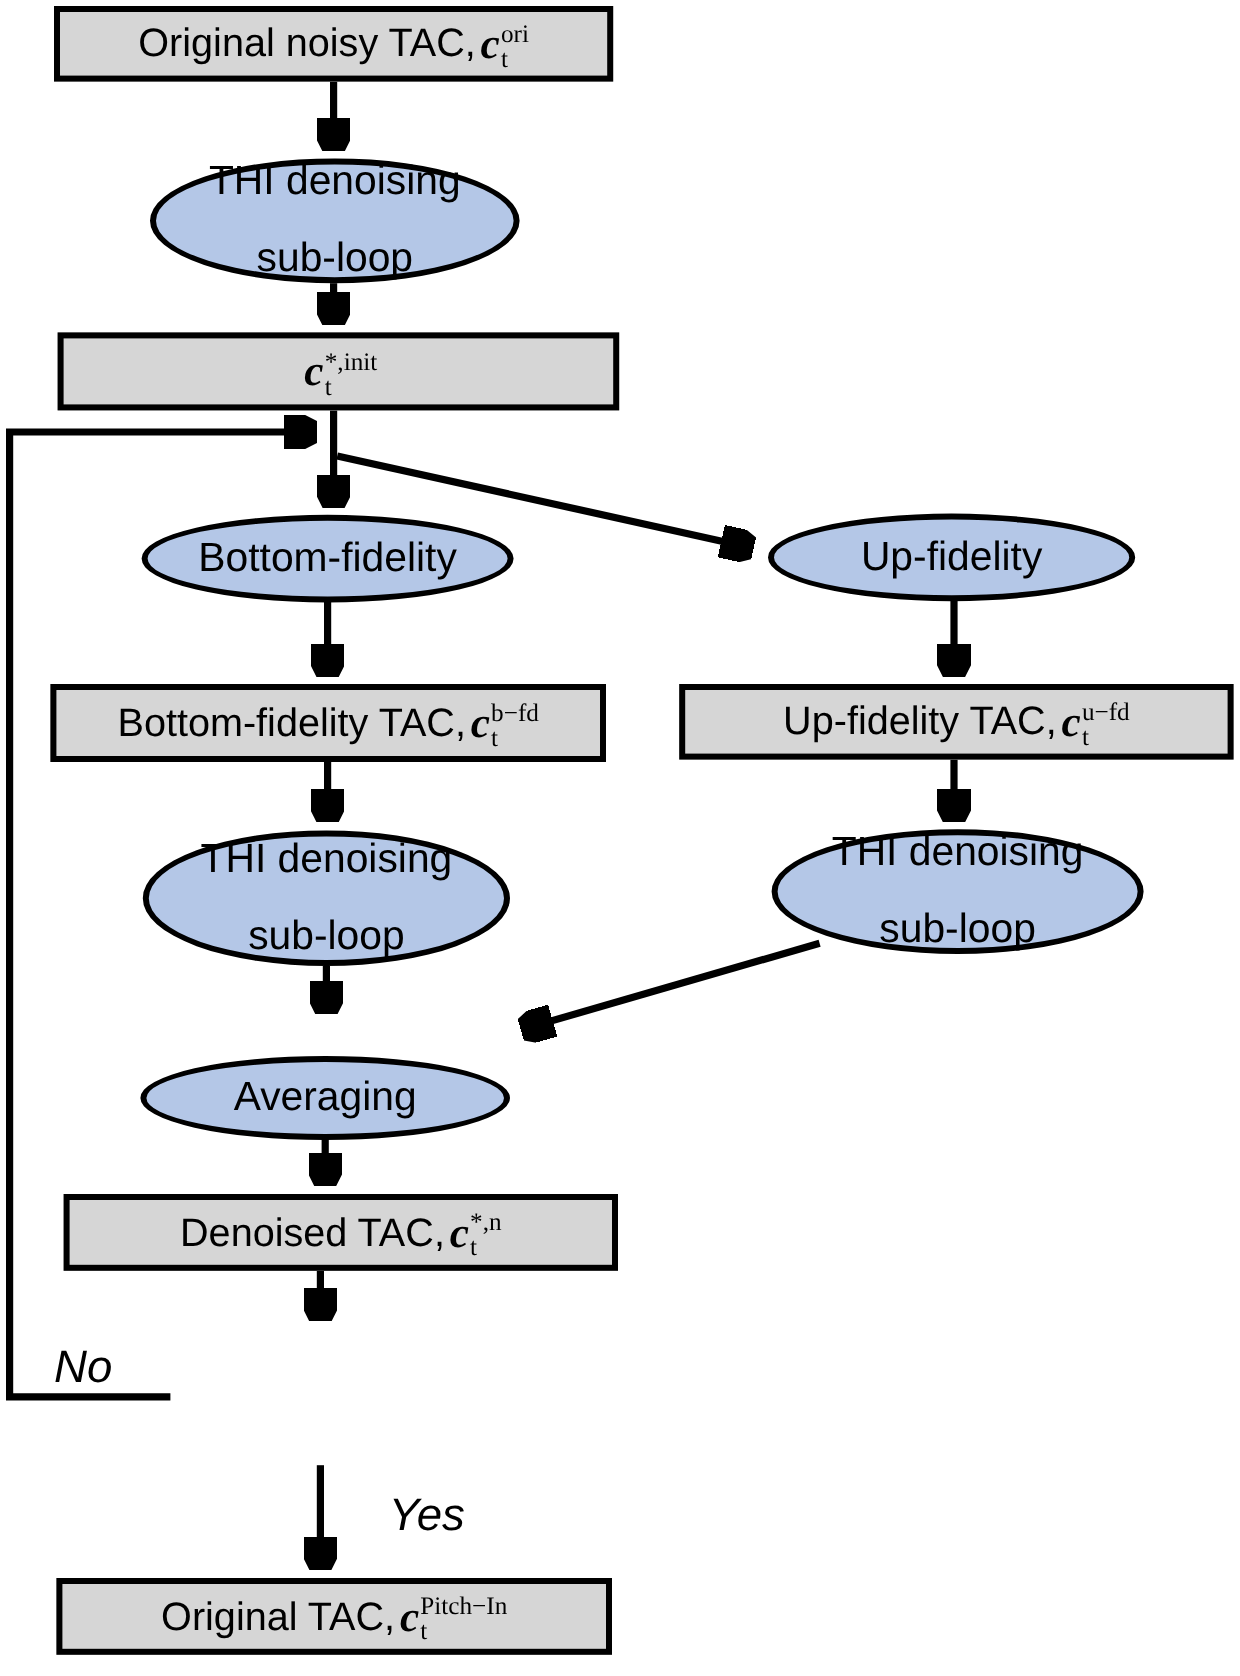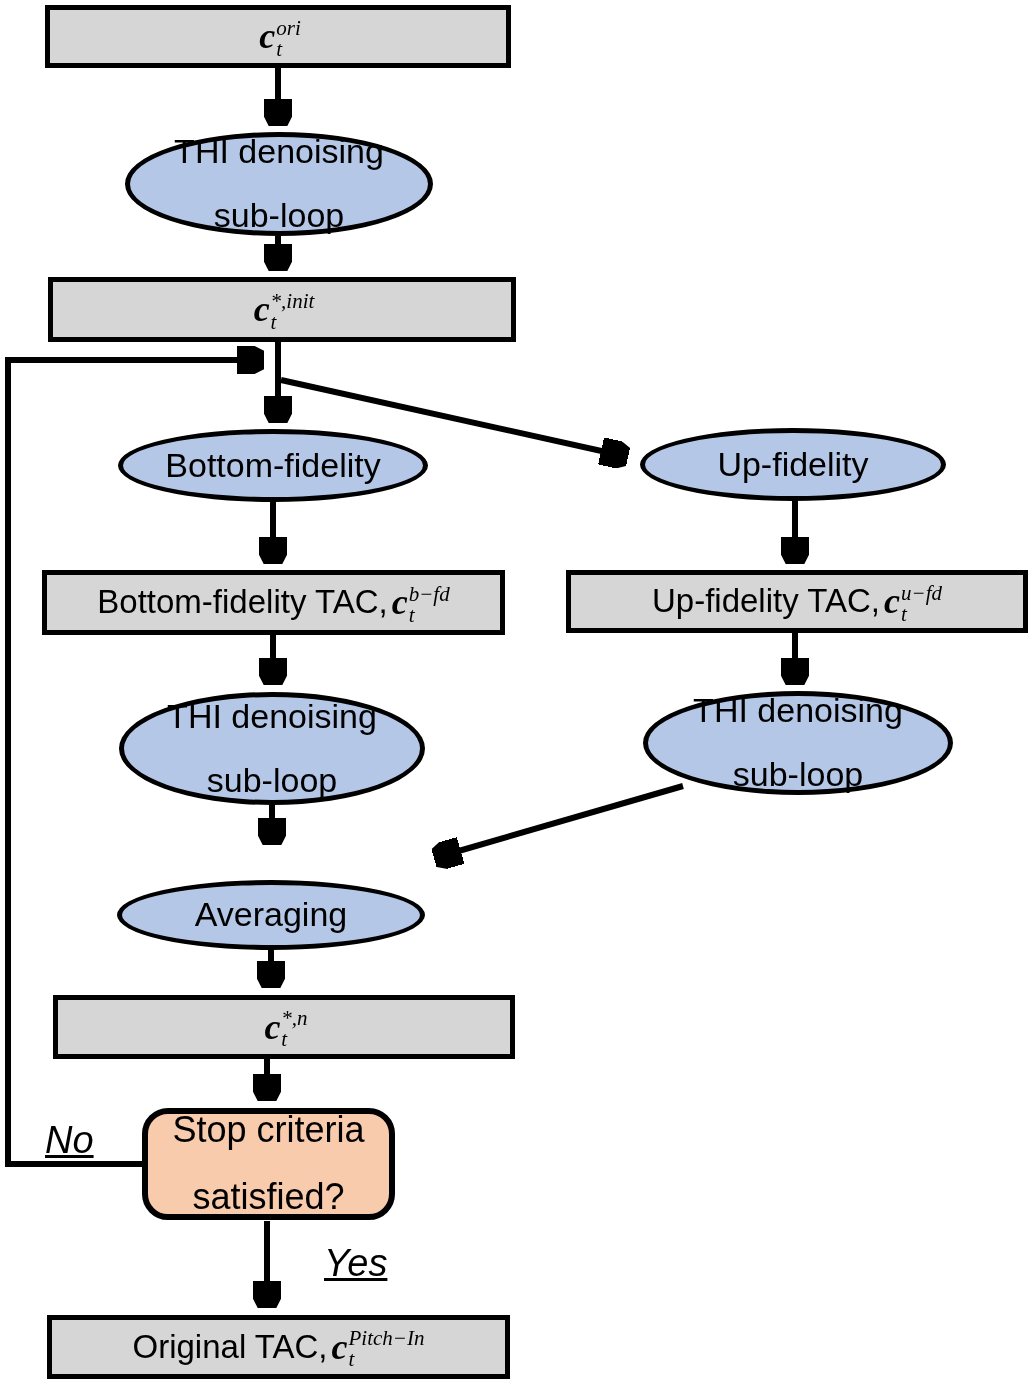--- a/index.html
+++ b/index.html
@@ -41,30 +41,28 @@
   .two-line{display:flex;flex-direction:column;align-items:center;justify-content:center;gap:20px;}
   .mvar{
     font-family:"Liberation Serif", serif;
     font-style:italic;font-weight:bold;
     font-size:36px;
     margin-left:4px;
   }
   .mscripts{
     display:inline-flex;flex-direction:column;align-items:flex-start;
     font-family:"Liberation Serif", serif;
-    font-style:italic;
     font-size:21px;line-height:1.0;
     margin-left:1px;
     transform:translateY(2px);
   }
   .edge-label{
     position:absolute;z-index:3;
     font-style:italic;
     font-size:38px;
-    text-decoration:underline;
   }
 </style>
 </head>
 <body>
 
 <div id="stage">
 
   <svg id="edges" viewBox="0 0 1033 1397" xmlns="http://www.w3.org/2000/svg">
     <defs>
       <marker id="arrow" viewBox="0 0 10 10" refX="8.5" refY="5" markerWidth="4.6" markerHeight="4.6" orient="auto-start-reverse">
@@ -81,20 +79,21 @@
     <line x1="273" y1="635" x2="273" y2="681" marker-end="url(#arrow)"></line>
     <line x1="795" y1="633" x2="795" y2="681" marker-end="url(#arrow)"></line>
     <line x1="272" y1="805" x2="272" y2="841" marker-end="url(#arrow)"></line>
     <line x1="683" y1="786" x2="438" y2="857" marker-end="url(#arrow)"></line>
     <line x1="271" y1="922" x2="271" y2="984" marker-end="url(#arrow)"></line>
     <line x1="267" y1="1059" x2="267" y2="1097" marker-end="url(#arrow)"></line>
     <line x1="267" y1="1221" x2="267" y2="1304" marker-end="url(#arrow)"></line>
   </svg>
 
   <div class="node box" style="left:45px;top:5px;width:466px;height:63px">
+    <span>Original noisy TAC, </span>
       <span class="mvar">c</span>
       <span class="mscripts">
         <span>ori</span>
         <span>t</span>
       </span>
   </div>
 
   <div class="node ellipse two-line" style="left:125px;top:132px;width:308px;height:104px">
     <span>THI denoising</span>
     <span>sub-loop</span>
@@ -142,31 +141,28 @@
   <div class="node ellipse two-line" style="left:643px;top:691px;width:310px;height:104px">
     <span>THI denoising</span>
     <span>sub-loop</span>
   </div>
 
   <div class="node ellipse" style="left:117px;top:880px;width:308px;height:70px">
     <span>Averaging</span>
   </div>
 
   <div class="node box" style="left:53px;top:995px;width:462px;height:64px">
+    <span>Denoised TAC,</span>
       <span class="mvar">c</span>
       <span class="mscripts">
         <span>*,n</span>
         <span>t</span>
       </span>
   </div>
 
-  <div class="node decision two-line" style="left:142px;top:1108px;width:253px;height:112px">
-    <span>Stop criteria</span>
-    <span>satisfied?</span>
-  </div>
 
   <div class="node box" style="left:47px;top:1315px;width:463px;height:64px">
     <span>Original TAC,</span>
       <span class="mvar">c</span>
       <span class="mscripts">
         <span>Pitch−In</span>
         <span>t</span>
       </span>
   </div>
 

